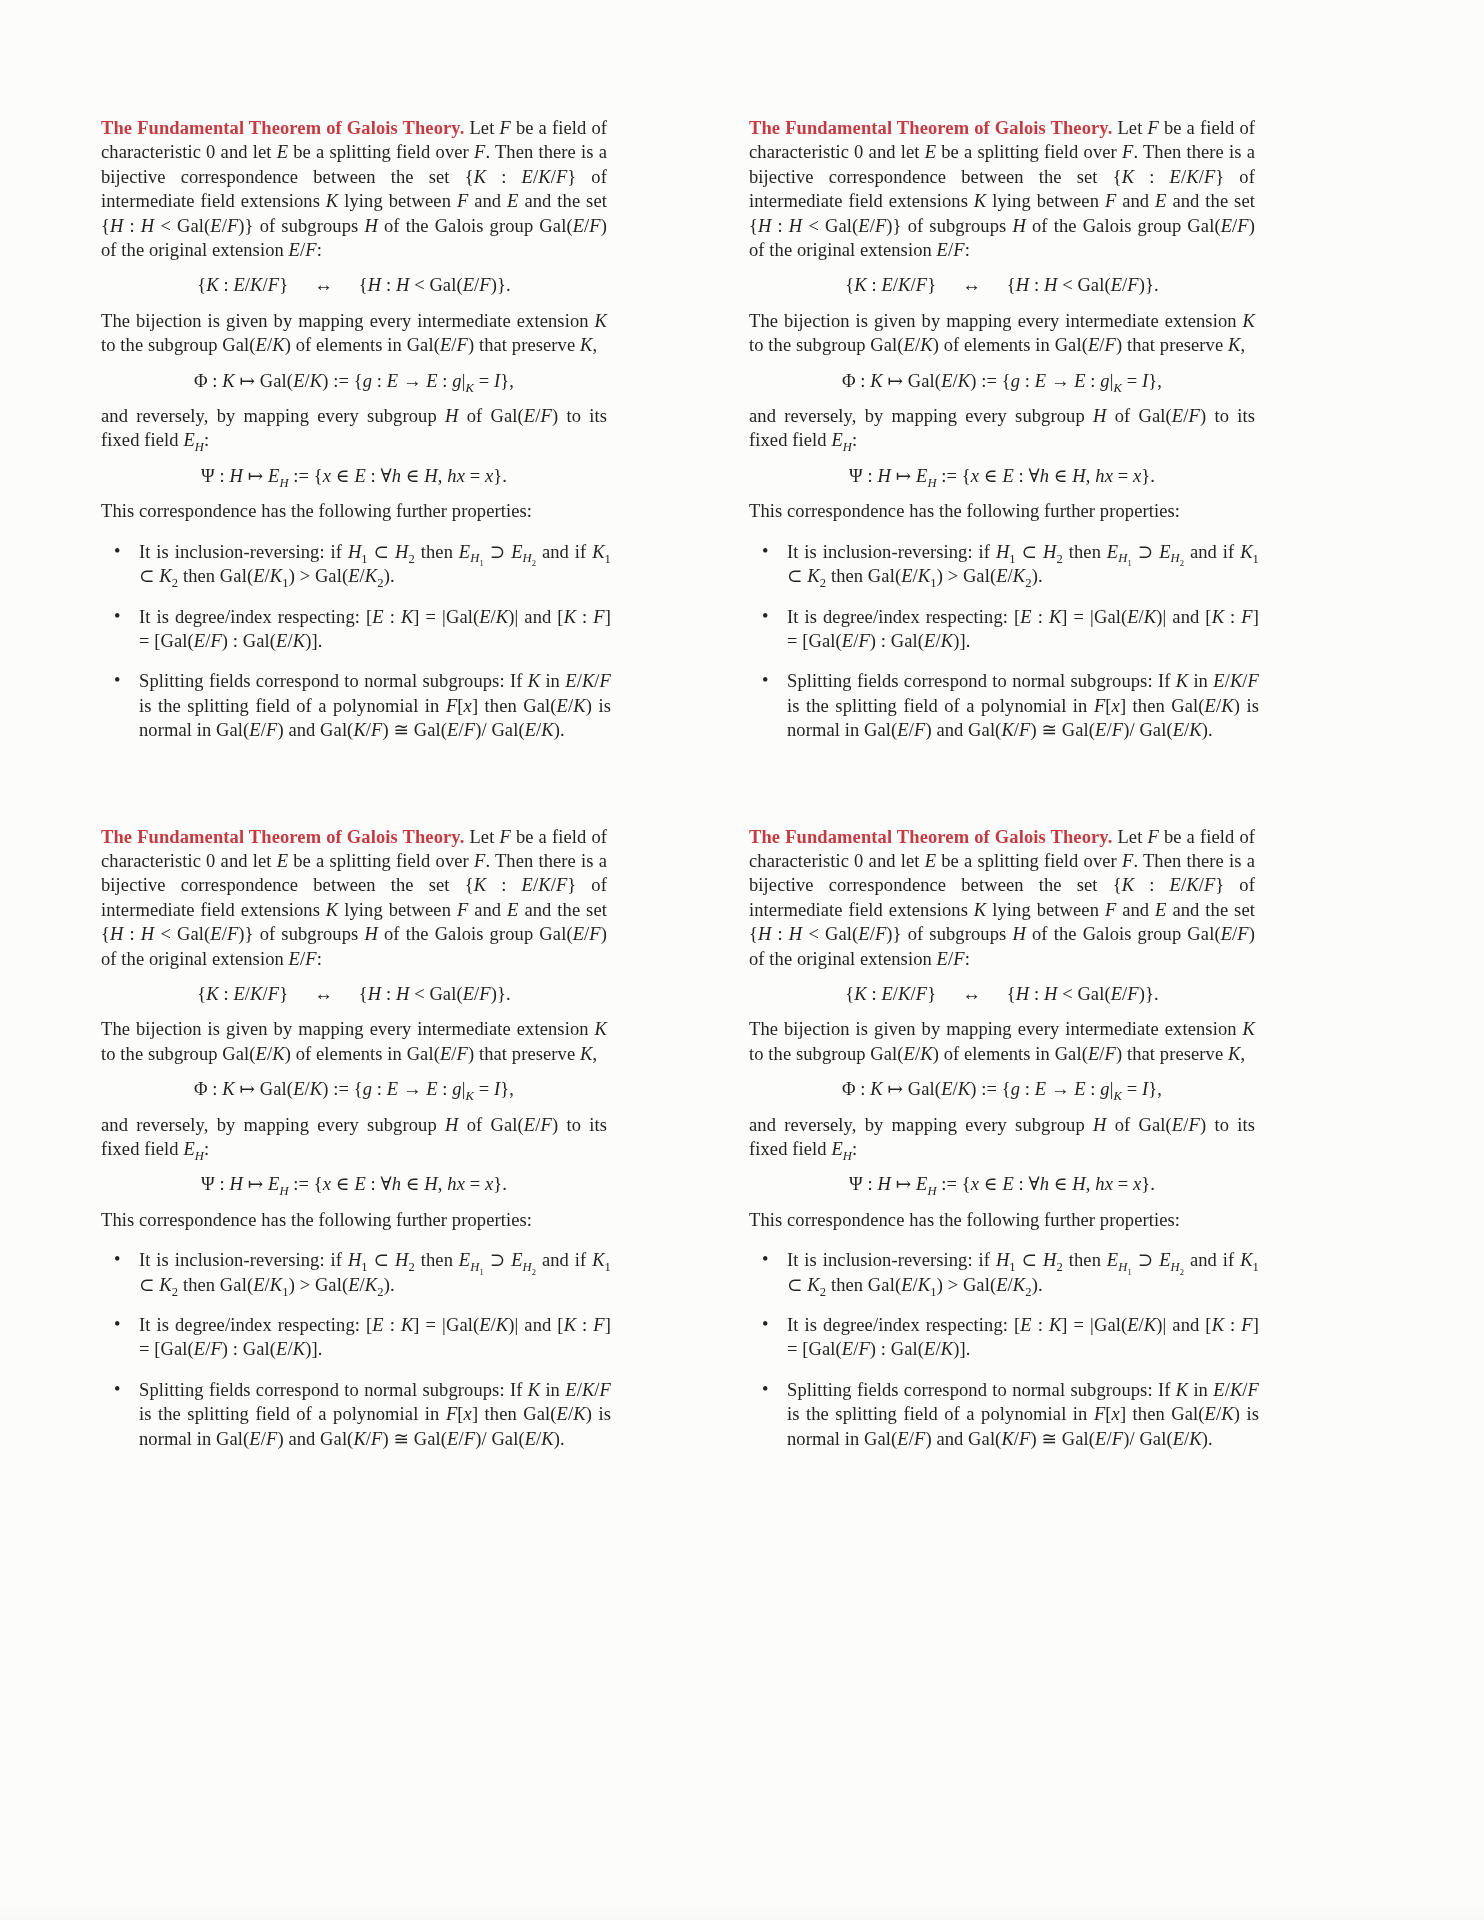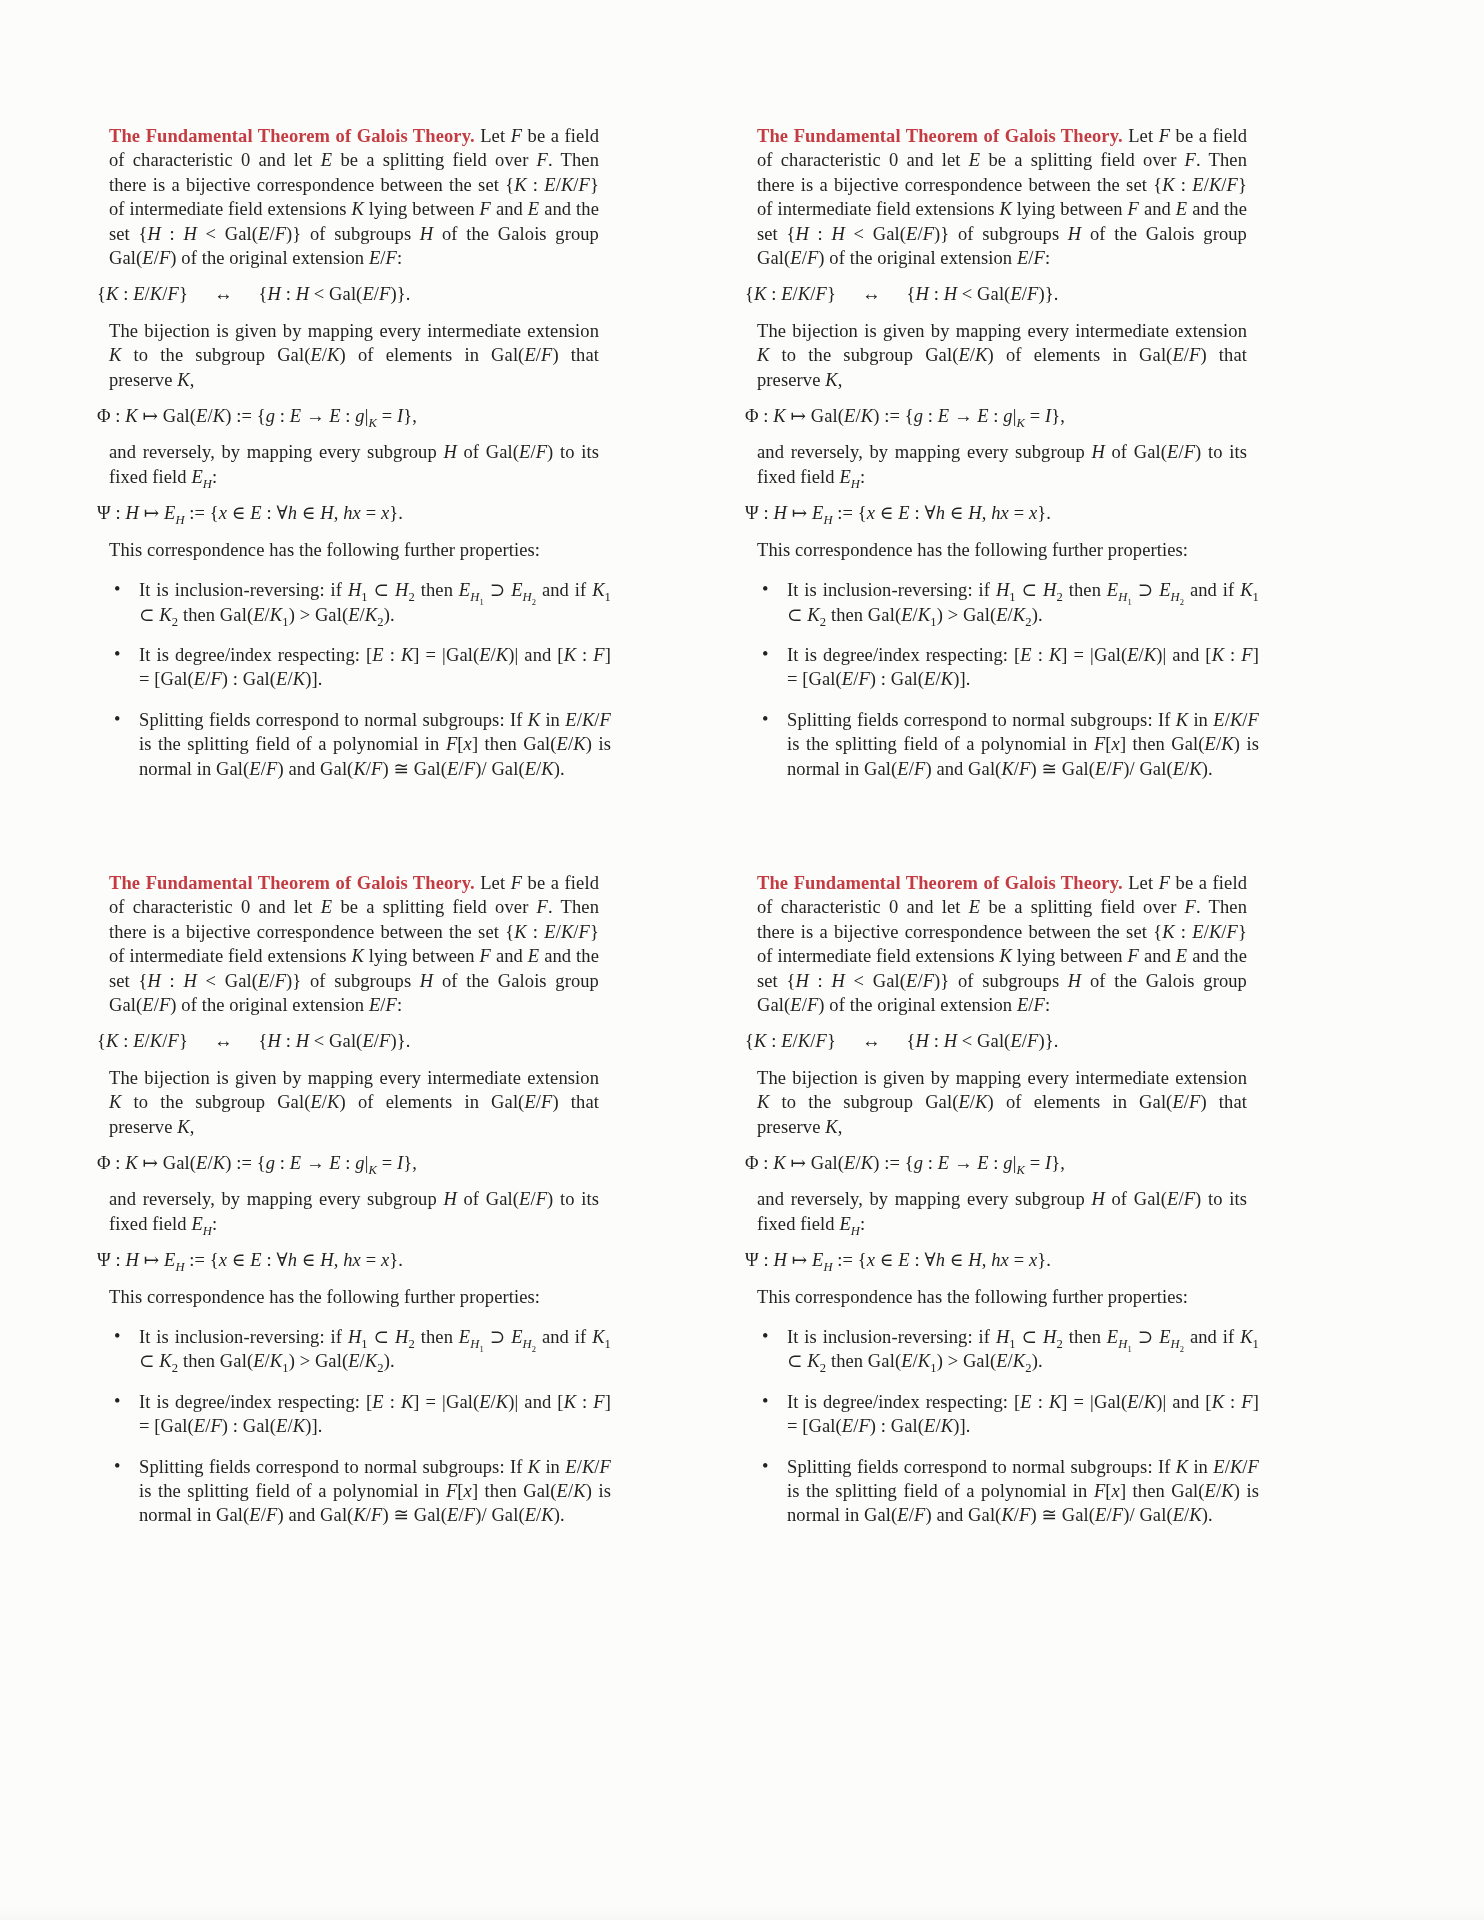--- a/index.html
+++ b/index.html
@@ -26,29 +26,29 @@
     grid-template-columns: 514px 514px;
     column-gap: 134px;
     row-gap: 78px;
   }
   .theorem-block {
     font-size: 18.5px;
     line-height: 24.4px;
     letter-spacing: 0.1px;
   }
   .theorem-block p {
-    margin: 12px;
+    margin: 4px;
     text-align: justify;
   }
   .heading {
     color: var(--accent);
     font-weight: bold;
   }
   .eq {
-    text-align: left;
+    text-align: center;
     margin: 11px 0 11px;
     white-space: nowrap;
   }
   .eq .wide-gap { display: inline-block; width: 26px; }
   ul.props {
     list-style: none;
     margin: 13px 0 0 0;
     padding: 0;
   }
   ul.props li {

